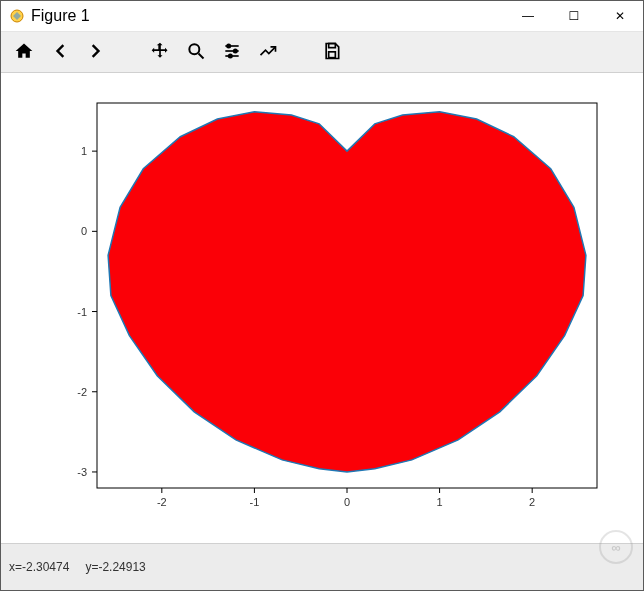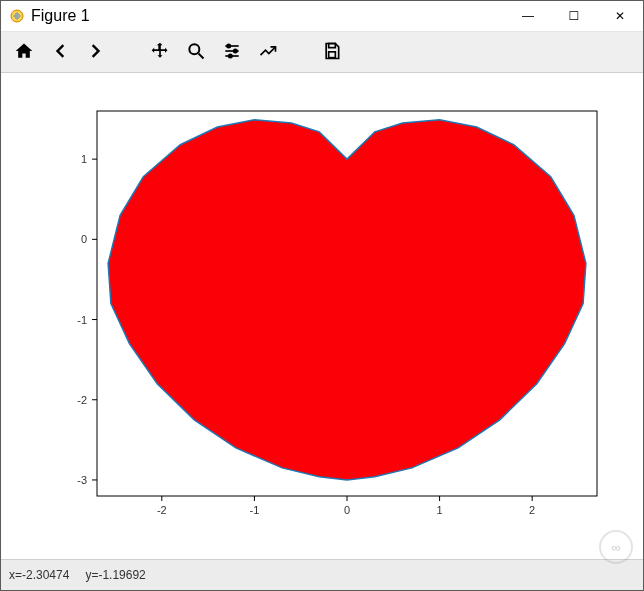--- a/index.html
+++ b/index.html
@@ -7,21 +7,21 @@
   .titlebar{height:30px;background:#fff;display:flex;align-items:center;padding-left:8px;border-bottom:1px solid #e5e5e5;}
   .titlebar .icon{width:16px;height:16px;margin-right:6px;display:flex;align-items:center;justify-content:center;}
   .titlebar .title{flex:0 0 auto;font-size:16px;}
   .titlebar .spacer{flex:1;}
   .winbtn{width:46px;height:30px;display:flex;align-items:center;justify-content:center;font-family:inherit;}
   .toolbar{height:40px;background:#efefef;border-bottom:1px solid #d0d0d0;display:flex;align-items:center;padding:0 6px;gap:2px;}
   .tbtn{width:34px;height:34px;display:flex;align-items:center;justify-content:center;border:none;background:transparent;cursor:pointer;border-radius:2px;}
   .tsep{width:26px;}
   .plot-wrap{flex:1;background:#fff;position:relative;display:flex;align-items:center;justify-content:center;}
   svg.plot{display:block;}
-  .statusbar{height:22px;background:#ececec;border-top:1px solid #d0d0d0;display:flex;align-items:center;padding:4px 8px;gap:16px;font-size:12px;color:#333;}
+  .statusbar{height:22px;background:#ececec;border-top:1px solid #d0d0d0;display:flex;align-items:center;padding:12px 8px;gap:16px;font-size:12px;color:#333;}
   .watermark{position:absolute;right:10px;bottom:26px;opacity:.22;font-size:20px;font-weight:bold;color:#555;display:flex;align-items:center;gap:4px;pointer-events:none;}
   .watermark .circ{width:30px;height:30px;border:2px solid #888;border-radius:50%;display:flex;align-items:center;justify-content:center;font-size:13px;}
   .axis-text{font-size:11px;fill:#333;}
 </style>
 </head>
 <body>
 
 <div class="window">
 
   <div class="titlebar">
@@ -120,20 +120,20 @@
         <text x="60" y="242.54166666666666" text-anchor="end" class="axis-text">-1</text>
         <line x1="70" y1="158.33333333333331" x2="65" y2="158.33333333333331" stroke="#000"></line>
         <text x="60" y="162.33333333333331" text-anchor="end" class="axis-text">0</text>
         <line x1="70" y1="78.125" x2="65" y2="78.125" stroke="#000"></line>
         <text x="60" y="82.125" text-anchor="end" class="axis-text">1</text>
       </svg>
   </div>
 
   <div class="statusbar">
     <span>x=-2.30474</span>
-    <span>y=-1.19692</span>
+    <span>y=-2.24913</span>
   </div>
 
   <div class="watermark">
     <span class="circ">∞</span>
   </div>
 
 </div>
 
 </body></html>

